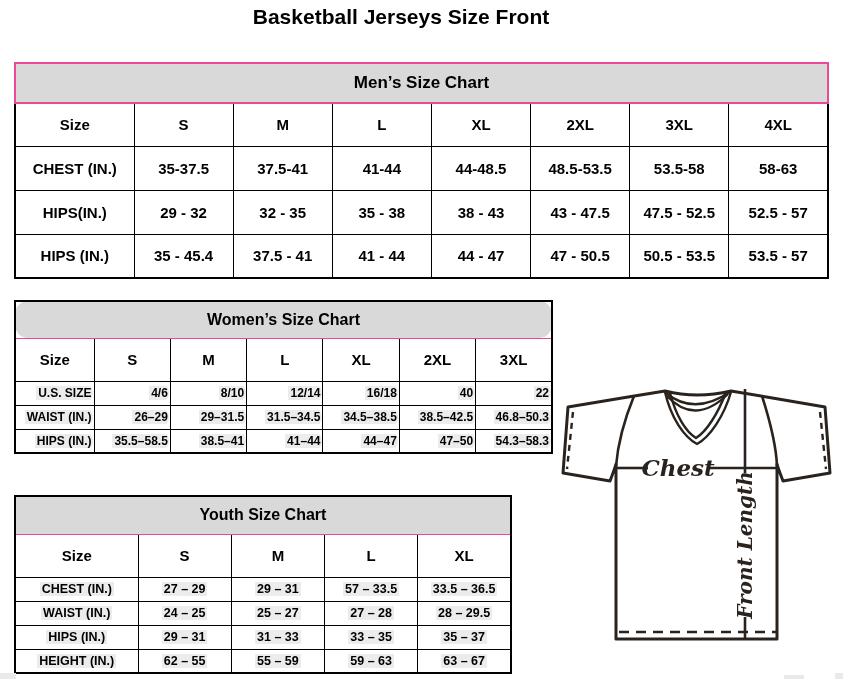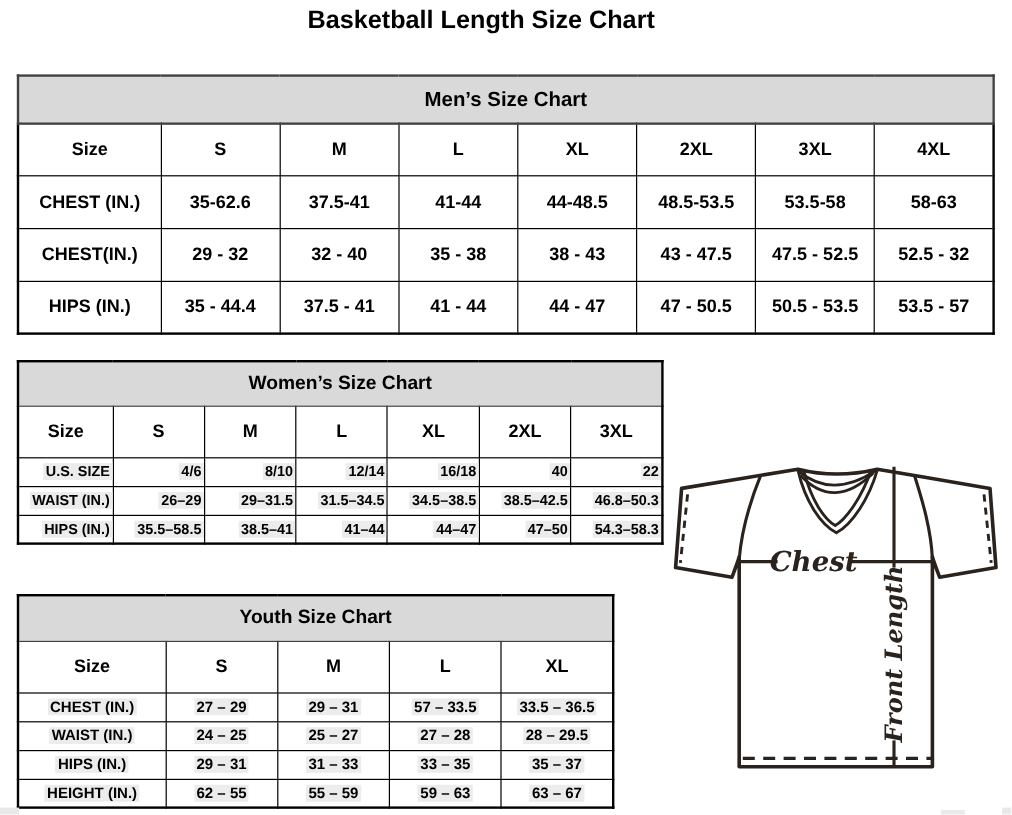--- a/index.html
+++ b/index.html
@@ -5,32 +5,32 @@
   html,body{margin:0;padding:0;background:#fff;}
   #screen{position:relative;width:843px;height:679px;background:#ffffff;
           font-family:"Liberation Sans",sans-serif;overflow:hidden;color:#000;}
 
   .page-title{position:absolute;top:5px;left:0;width:802px;text-align:center;
               font-size:21px;font-weight:bold;}
 
   table.size-table{position:absolute;border-collapse:collapse;table-layout:fixed;
                    text-align:center;font-weight:bold;border:2px solid #000;}
   table.size-table th,table.size-table td{border:1.5px solid #000;padding:0;overflow:hidden;white-space:nowrap;}
-  table.size-table tr.band th{background:#d9d9d9;border:2px solid #404040;}
+  table.size-table tr.band th{background:#d9d9d9;border:2px solid #ec4899;}
 
   
   #mens{left:14px;top:62px;width:815px;}
   #mens tr.band{height:40px;} #mens tr.band th{font-size:17px;}
   #mens tr.cols{height:43px;} #mens tr.cols th{font-size:15px;}
   #mens tr.data{height:44px;} #mens tr.data td{font-size:15px;}
   #mens col.c0{width:119px;}
 
   
   #womens{left:14px;top:300px;width:539px;}
-  #womens th,#womens td{border-width:1px;}
+  #womens th,#womens td{border-width:1px;border-radius:13px;}
   #womens tr.band{height:37px;} #womens tr.band th{font-size:16px;border-width:1.5px 1.5px 1.5px 1.5px;}
   #womens tr.cols{height:43px;} #womens tr.cols th{font-size:15px;border-bottom-width:1.5px;}
   #womens tr.data{height:24px;} #womens tr.data td{font-size:12px;text-align:right;}
   #womens col.c0{width:79px;}
 
   
   #youth{left:14px;top:495px;width:498px;}
   #youth th,#youth td{border-width:1px;}
   #youth tr.band{height:38px;} #youth tr.band th{font-size:16px;border-width:1.5px;}
   #youth tr.cols{height:43px;} #youth tr.cols th{font-size:15px;border-bottom-width:1.5px;}
@@ -53,21 +53,21 @@
   .artifact{position:absolute;background:#e9e9e9;}
   #art1{left:0;top:673px;width:16px;height:6px;}
   #art2{left:784px;top:675px;width:20px;height:4px;}
   #art3{left:835px;top:673px;width:8px;height:6px;}
 </style>
 </head>
 <body>
 
 <div id="screen">
 
-  <div class="page-title">Basketball Length Size Chart</div>
+  <div class="page-title">Basketball Jerseys Size Front</div>
 
   <table id="mens" class="size-table">
       <colgroup>
         <col class="c0">
         <col class="c1">
         <col class="c2">
         <col class="c3">
         <col class="c4">
         <col class="c5">
         <col class="c6">
@@ -82,41 +82,41 @@
           <th>S</th>
           <th>M</th>
           <th>L</th>
           <th>XL</th>
           <th>2XL</th>
           <th>3XL</th>
           <th>4XL</th>
         </tr>
         <tr class="data">
           <td class="rowlabel">CHEST (IN.)</td>
-          <td>35-62.6</td>
+          <td>35-37.5</td>
           <td>37.5-41</td>
           <td>41-44</td>
           <td>44-48.5</td>
           <td>48.5-53.5</td>
           <td>53.5-58</td>
           <td>58-63</td>
         </tr>
         <tr class="data">
-          <td class="rowlabel">CHEST(IN.)</td>
+          <td class="rowlabel">HIPS(IN.)</td>
           <td>29 - 32</td>
-          <td>32 - 40</td>
+          <td>32 - 35</td>
           <td>35 - 38</td>
           <td>38 - 43</td>
           <td>43 - 47.5</td>
           <td>47.5 - 52.5</td>
-          <td>52.5 - 32</td>
+          <td>52.5 - 57</td>
         </tr>
         <tr class="data">
           <td class="rowlabel">HIPS (IN.)</td>
-          <td>35 - 44.4</td>
+          <td>35 - 45.4</td>
           <td>37.5 - 41</td>
           <td>41 - 44</td>
           <td>44 - 47</td>
           <td>47 - 50.5</td>
           <td>50.5 - 53.5</td>
           <td>53.5 - 57</td>
         </tr>
       </tbody>
     </table>
 

